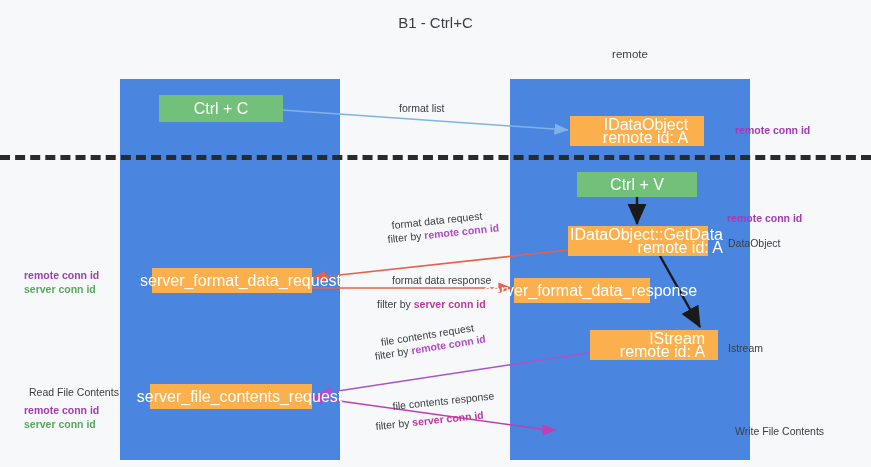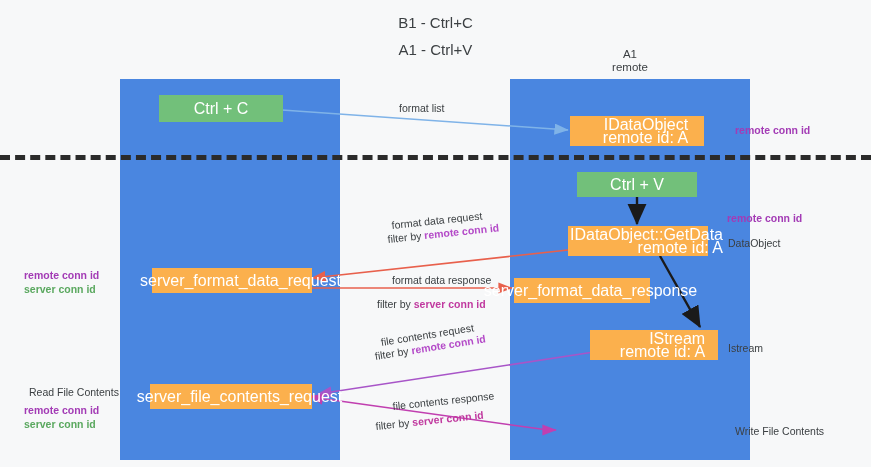--- a/index.html
+++ b/index.html
@@ -62,27 +62,25 @@
   svg.overlay{position:absolute;left:0;top:0;width:871px;height:467px;
     pointer-events:none;}
 </style>
 </head>
 <body>
 
 <div id="stage">
 
   <div class="abs" id="title">
     <div>B1 - Ctrl+C</div>
-    <div>A1 - Ctrl+V</div>
   </div>
 
   <div class="abs col-head" style="left:120px;top:48px;width:220px;">
   </div>
   <div class="abs col-head" style="left:510px;top:48px;width:240px;">
-    <div>A1</div>
     <div>remote</div>
   </div>
 
   <div class="abs lane" style="left:120px;top:79px;width:220px;height:381px;"></div>
   <div class="abs lane" style="left:510px;top:79px;width:240px;height:381px;"></div>
 
   <svg class="overlay" viewBox="0 0 871 467">
     <defs>
       <marker id="ah-blue" markerWidth="9" markerHeight="7" refX="8.5" refY="3.5" orient="auto">
           <path d="M0,0 L9,3.5 L0,7 z" fill="#7fb3e8"></path>

